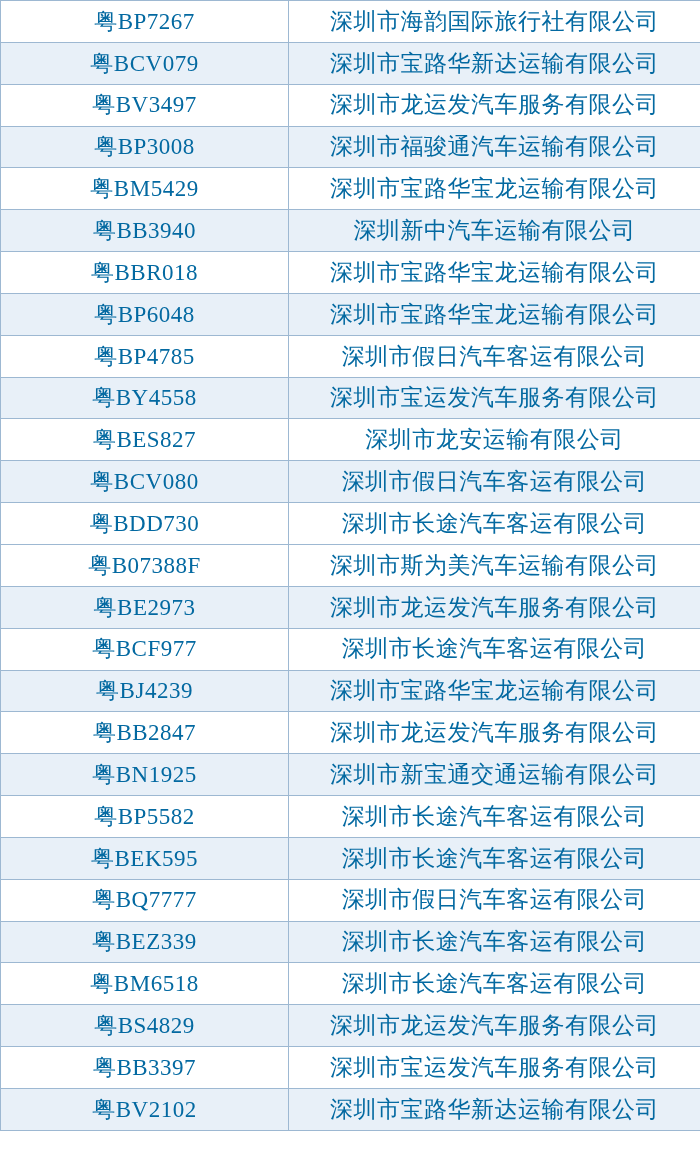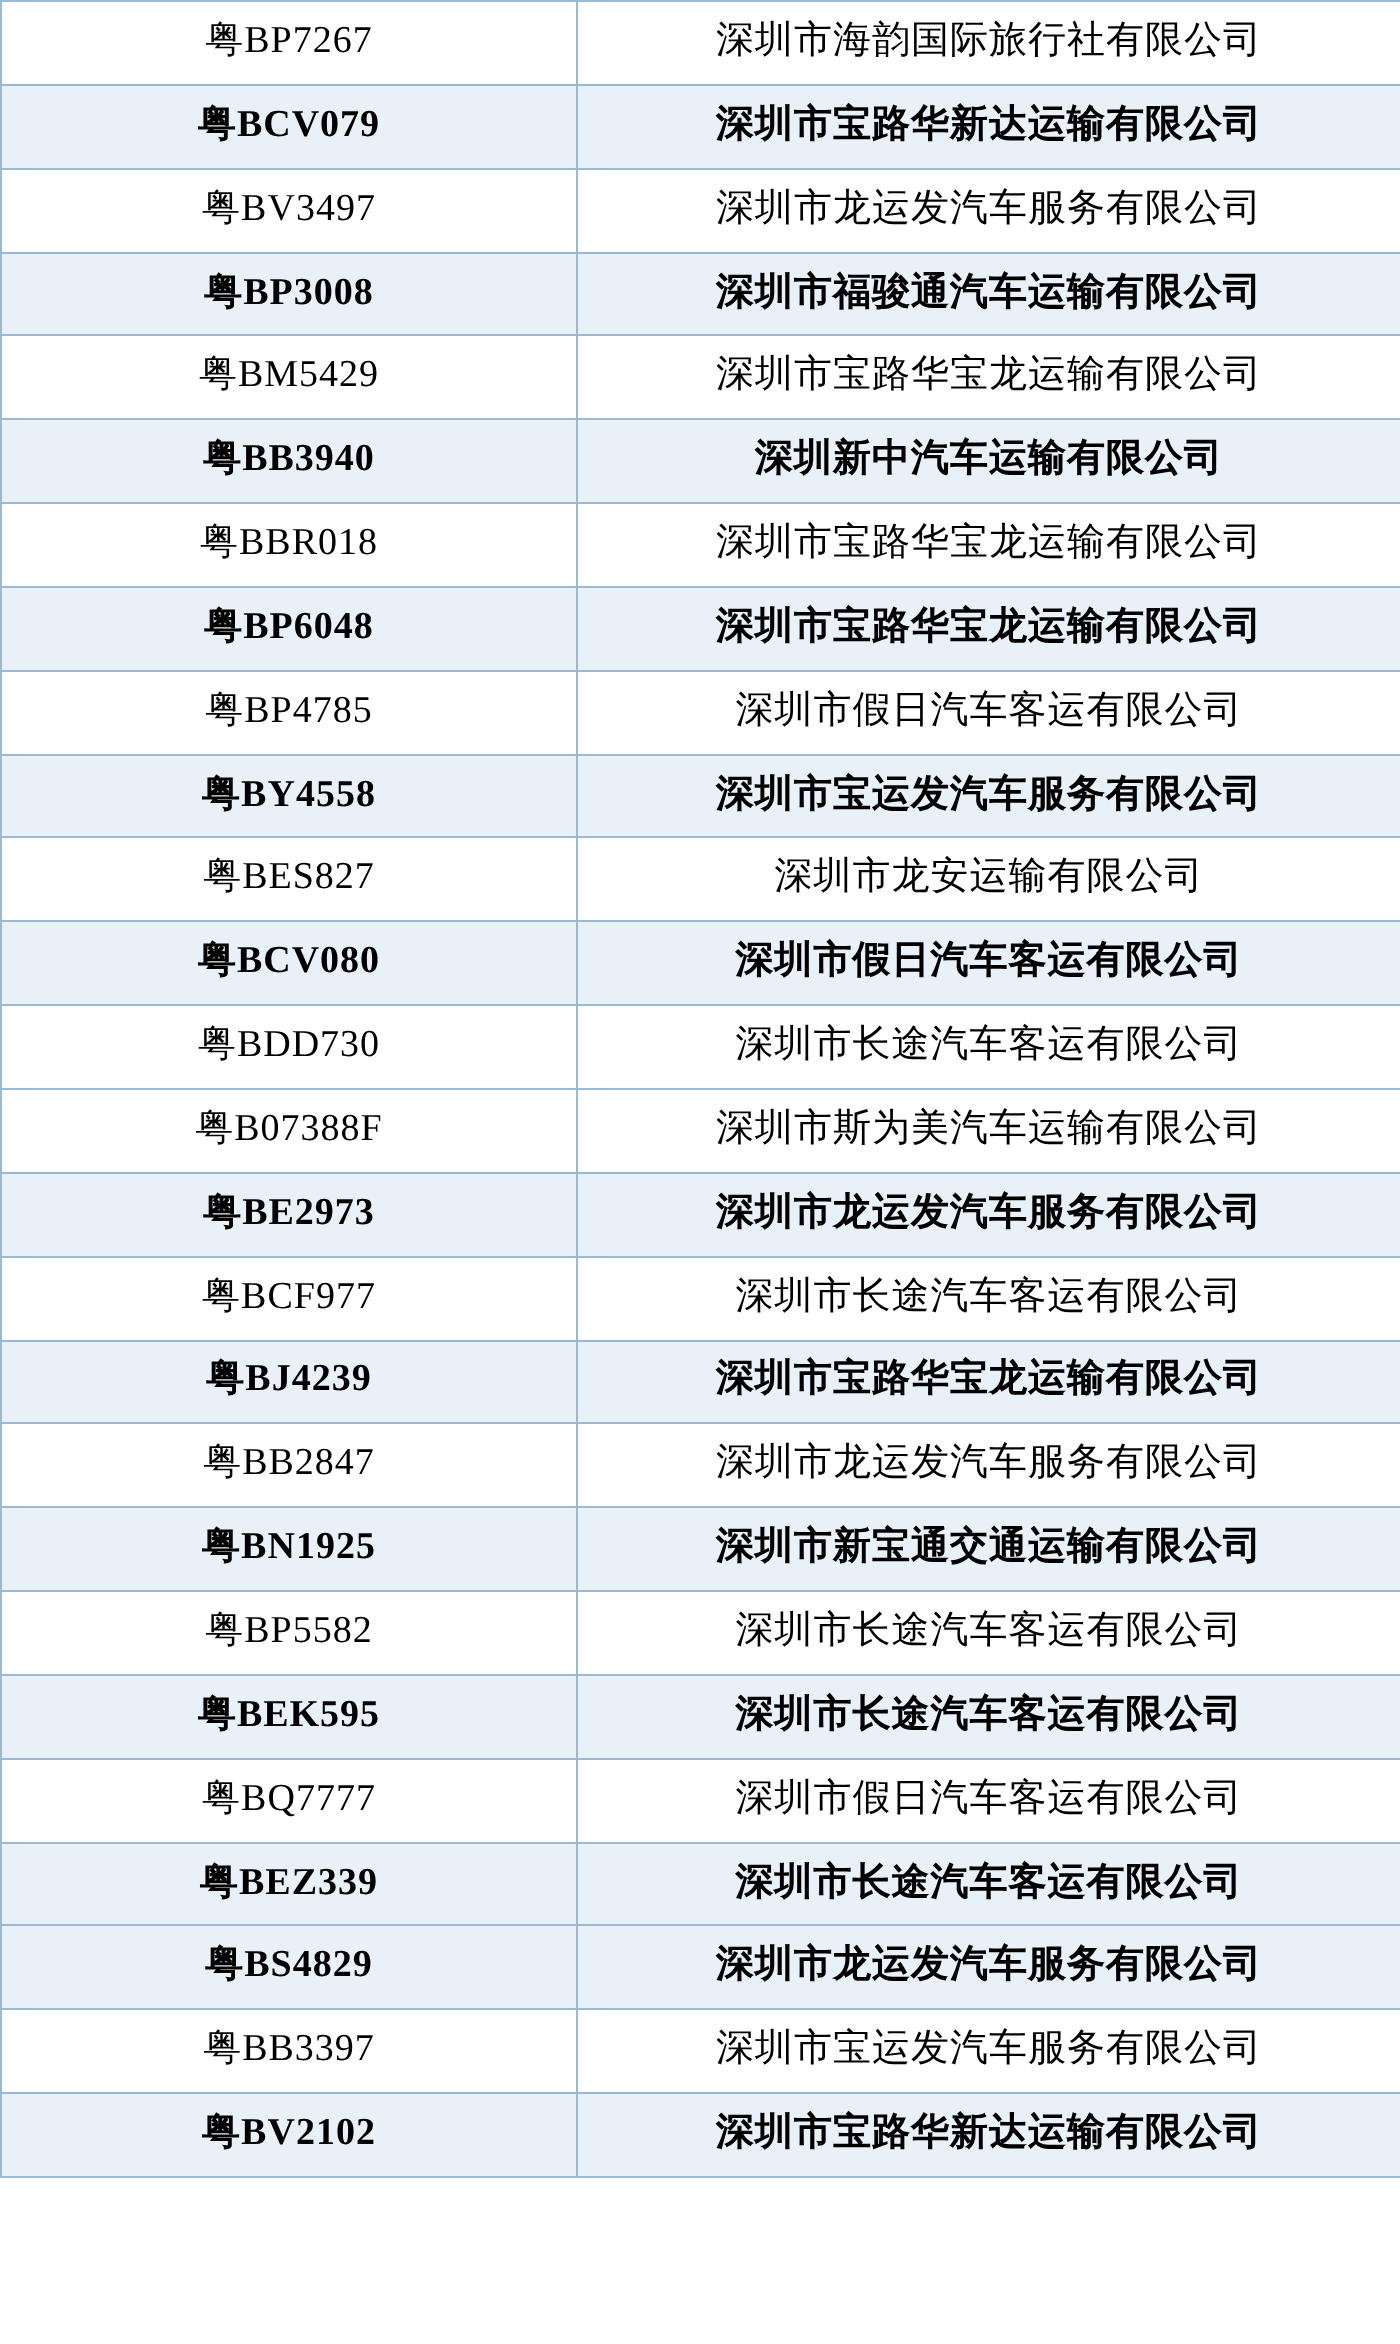--- a/index.html
+++ b/index.html
@@ -18,33 +18,32 @@
   }
   #plate-table col.c-plate { width: 288px; }
   #plate-table col.c-company { width: 412px; }
   #plate-table tr {
     height: 41.85px;
   }
   #plate-table td {
     border: 1px solid #9db8d2;
     text-align: center;
     vertical-align: middle;
-    color: #000000;
-    font-size: 19px;
+    color: #0369a1;
+    font-size: 23px;
     line-height: 1.1;
     padding: 0;
     white-space: nowrap;
     overflow: hidden;
   }
   #plate-table tr.row-odd td {
     background: #ffffff;
   }
   #plate-table tr.row-even td {
     background: #e8f0f8;
-    font-weight: bold;
   }
   td.plate-cell {
     letter-spacing: 0.5px;
   }
   td.company-cell {
     letter-spacing: 0.5px;
   }
 </style>
 </head>
 <body>
@@ -140,20 +139,24 @@
         <td class="company-cell">深圳市长途汽车客运有限公司</td>
       </tr>
       <tr class="row-odd">
         <td class="plate-cell">粤BQ7777</td>
         <td class="company-cell">深圳市假日汽车客运有限公司</td>
       </tr>
       <tr class="row-even">
         <td class="plate-cell">粤BEZ339</td>
         <td class="company-cell">深圳市长途汽车客运有限公司</td>
       </tr>
+      <tr class="row-odd">
+        <td class="plate-cell">粤BM6518</td>
+        <td class="company-cell">深圳市长途汽车客运有限公司</td>
+      </tr>
       <tr class="row-even">
         <td class="plate-cell">粤BS4829</td>
         <td class="company-cell">深圳市龙运发汽车服务有限公司</td>
       </tr>
       <tr class="row-odd">
         <td class="plate-cell">粤BB3397</td>
         <td class="company-cell">深圳市宝运发汽车服务有限公司</td>
       </tr>
       <tr class="row-even">
         <td class="plate-cell">粤BV2102</td>

